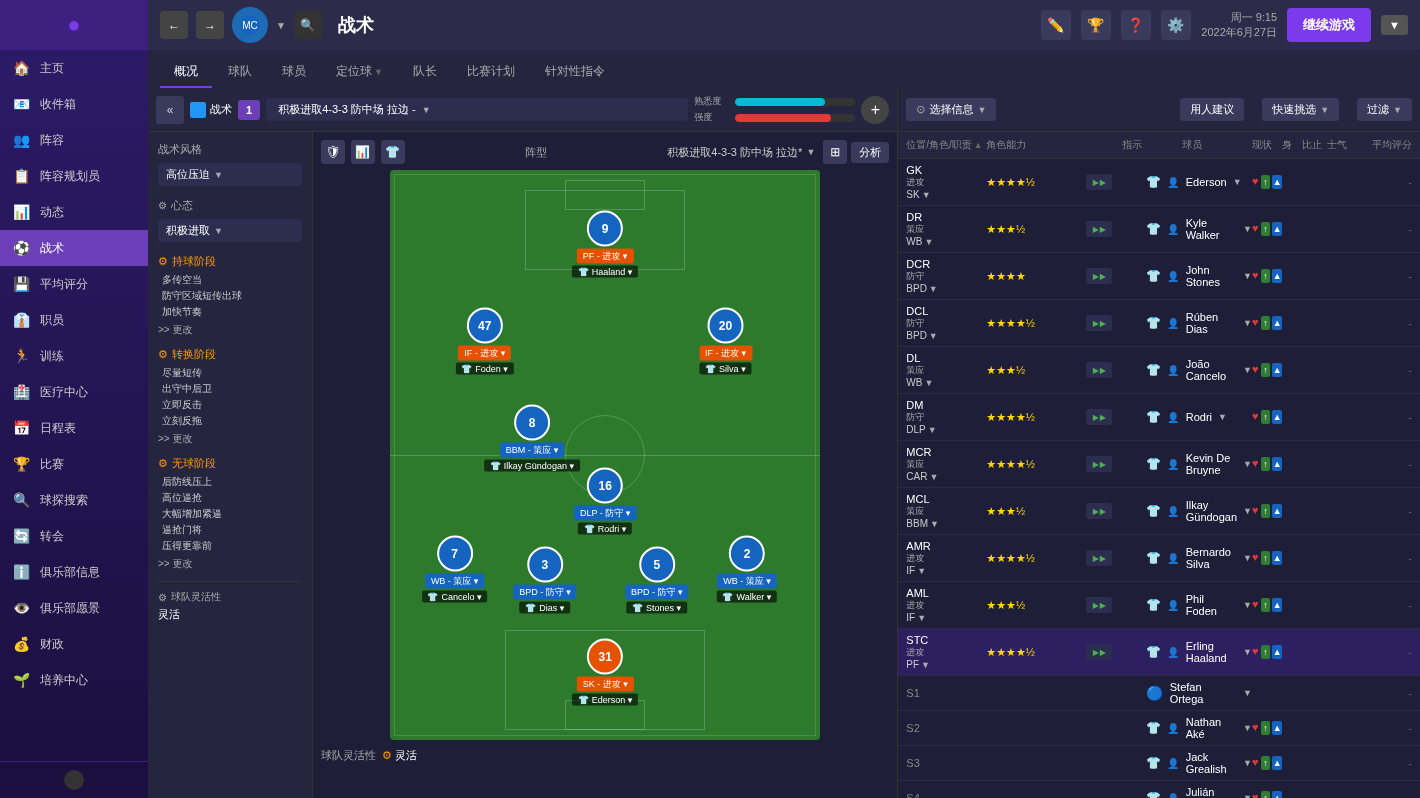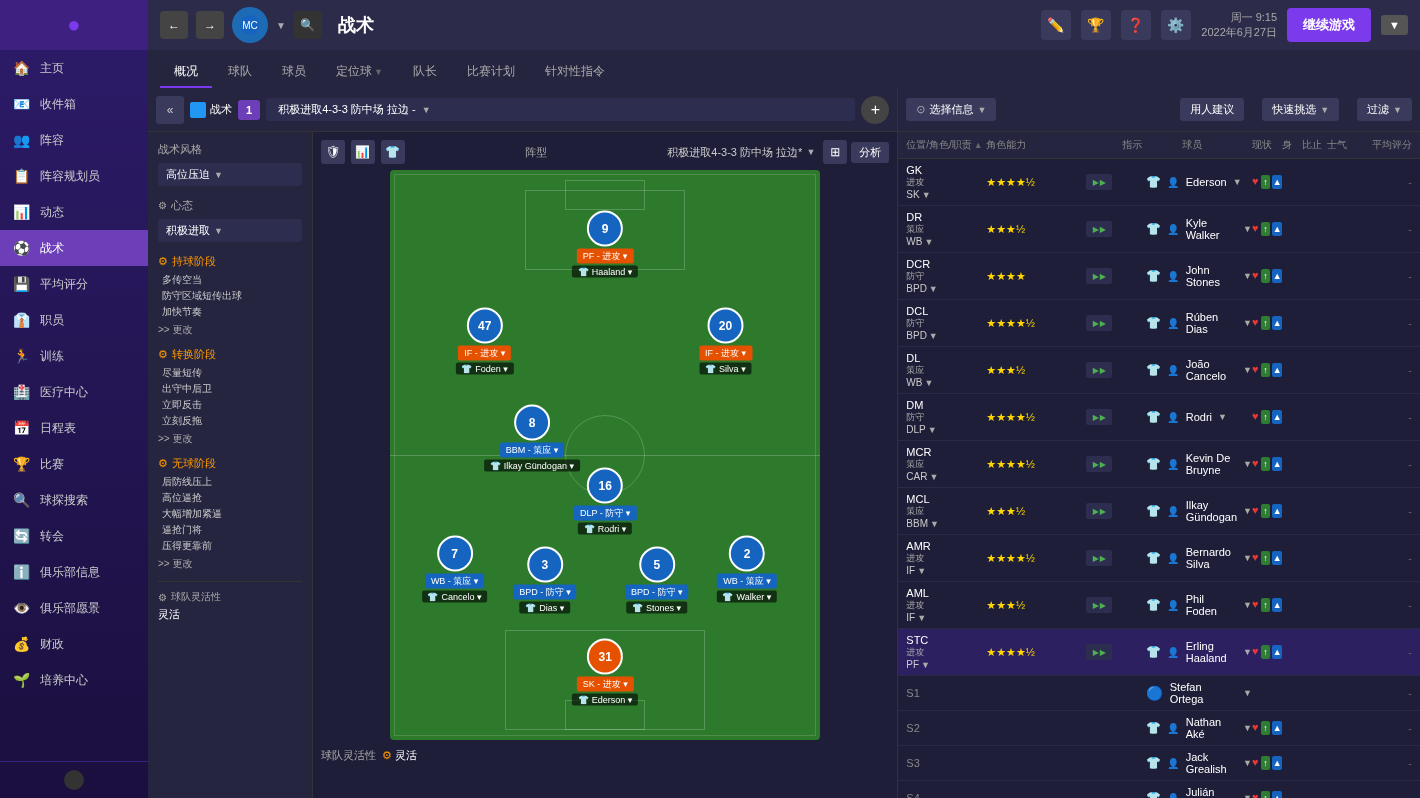--- a/index.html
+++ b/index.html
@@ -246,20 +246,34 @@
       <div class="tbar-btn">«</div>
       <div style="display:flex;align-items:center;gap:4px;">
         <div style="width:16px;height:16px;background:#2196f3;border-radius:2px;"></div>
         <span style="font-size:11px;color:#fff;">战术</span>
       </div>
       <div class="formation-badge">1</div>
       <div class="formation-name">
         <span>积极进取4-3-3 防中场 拉边 -</span>
         <span style="color:#aaa;font-size:9px;">▼</span>
       </div>
+      <div style="display:flex;flex-direction:column;gap:3px;">
+        <div style="display:flex;align-items:center;gap:6px;">
+          <span style="font-size:9px;color:#aaa;width:35px;">熟悉度</span>
+          <div class="bar-container">
+              <div class="bar-fill-teal" style="width:75%;"></div>
+            </div>
+        </div>
+        <div style="display:flex;align-items:center;gap:6px;">
+          <span style="font-size:9px;color:#aaa;width:35px;">强度</span>
+          <div class="bar-container">
+              <div class="bar-fill-red" style="width:80%;"></div>
+            </div>
+        </div>
+      </div>
       <div class="add-btn">+</div>
     </div>
 
     <div class="tactics-content">
 
       <div class="tactics-left-panel">
         <div class="style-section">
           <div class="section-title">战术风格</div>
           <div class="style-value">
             <span>高位压迫</span>

